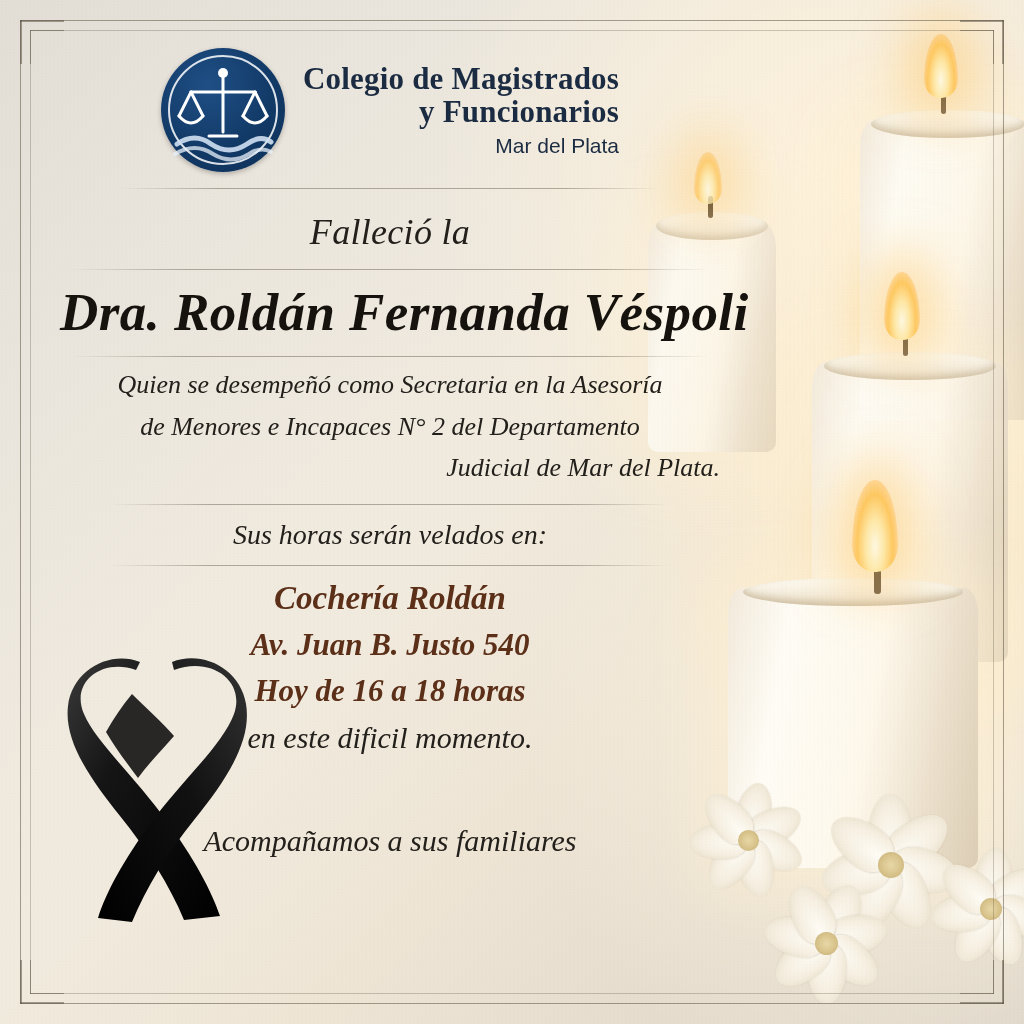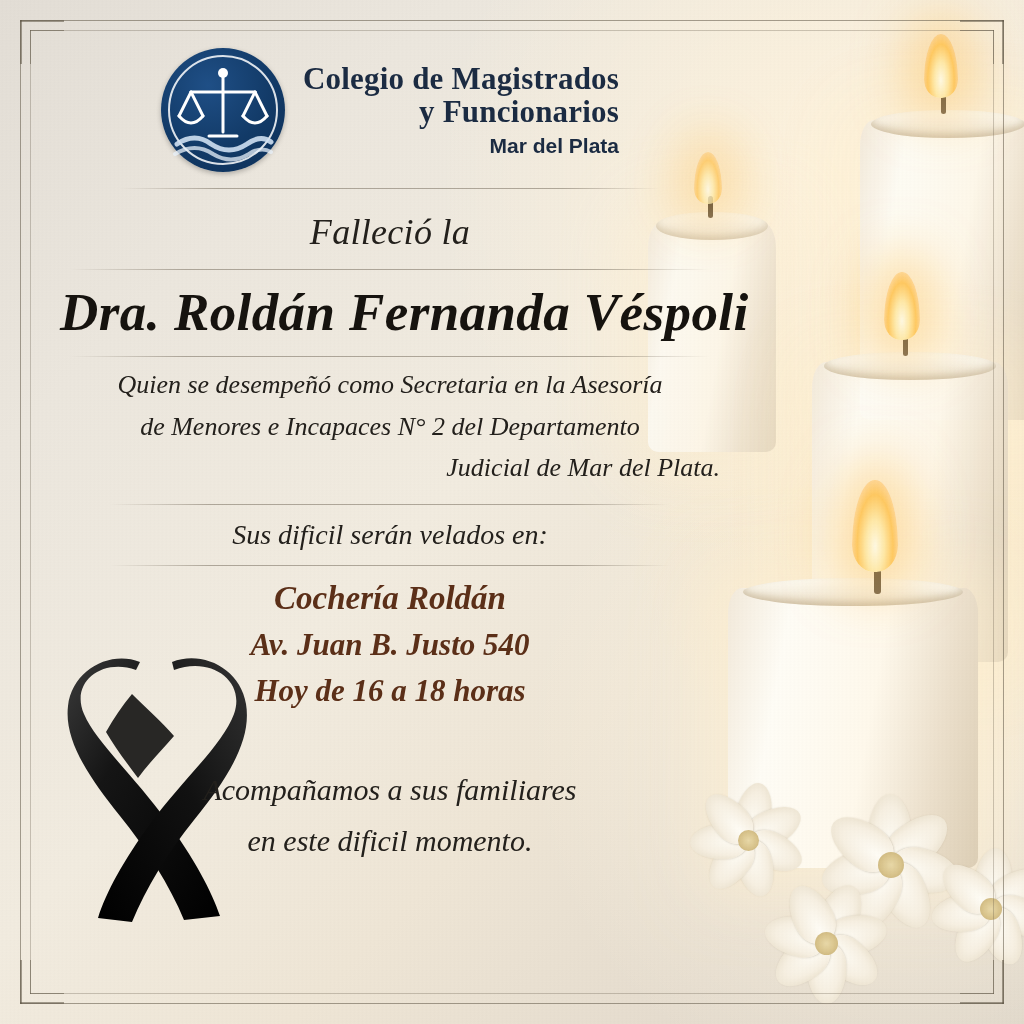--- a/index.html
+++ b/index.html
@@ -152,21 +152,21 @@
   }
   .logo-l1, .logo-l2 {
     font-family: "Liberation Serif", serif;
     font-weight: bold;
     font-size: 31px;
     letter-spacing: .2px;
     color: #1b2b42;
   }
   .logo-l3 {
     font-family: "Liberation Sans", sans-serif;
-    font-weight: bold;
+    font-weight: normal;
     font-size: 21px;
     margin-top: 6px;
     color: #1b2b42;
   }
 
   .rule {
     height: 1px;
     background: linear-gradient(90deg, rgba(120,110,95,0) 0%, rgba(120,110,95,0.55) 18%, rgba(120,110,95,0.55) 82%, rgba(120,110,95,0) 100%);
     margin: 14px auto 0;
   }
@@ -387,25 +387,25 @@
     <div class="name">Dra. Roldán Fernanda Véspoli</div>
 
     <div class="rule" style="width:640px; margin-top:14px;"></div>
 
     <div class="desc">Quien se desempeñó como Secretaria en la Asesoría</div>
     <div class="desc" style="margin-top:2px;">de Menores e Incapaces N° 2 del Departamento</div>
     <div class="desc" style="margin-top:2px;text-align:right;">Judicial de Mar del Plata.</div>
 
     <div class="rule" style="width:560px; margin-top:16px;"></div>
 
-    <div class="velados">Sus dificil serán velados en:</div>
+    <div class="velados">Sus horas serán velados en:</div>
 
     <div class="rule" style="width:560px; margin-top:14px;"></div>
 
     <div class="place">Cochería Roldán</div>
     <div class="addr">Av. Juan B. Justo 540</div>
     <div class="hours">Hoy de 16 a 18 horas</div>
 
+    <div class="closing" style="margin-top:6px;">en este dificil momento.</div>
     <div class="closing">Acompañamos a sus familiares</div>
-    <div class="closing" style="margin-top:6px;">en este dificil momento.</div>
 
   </div>
 </div>
 
 </body></html>

